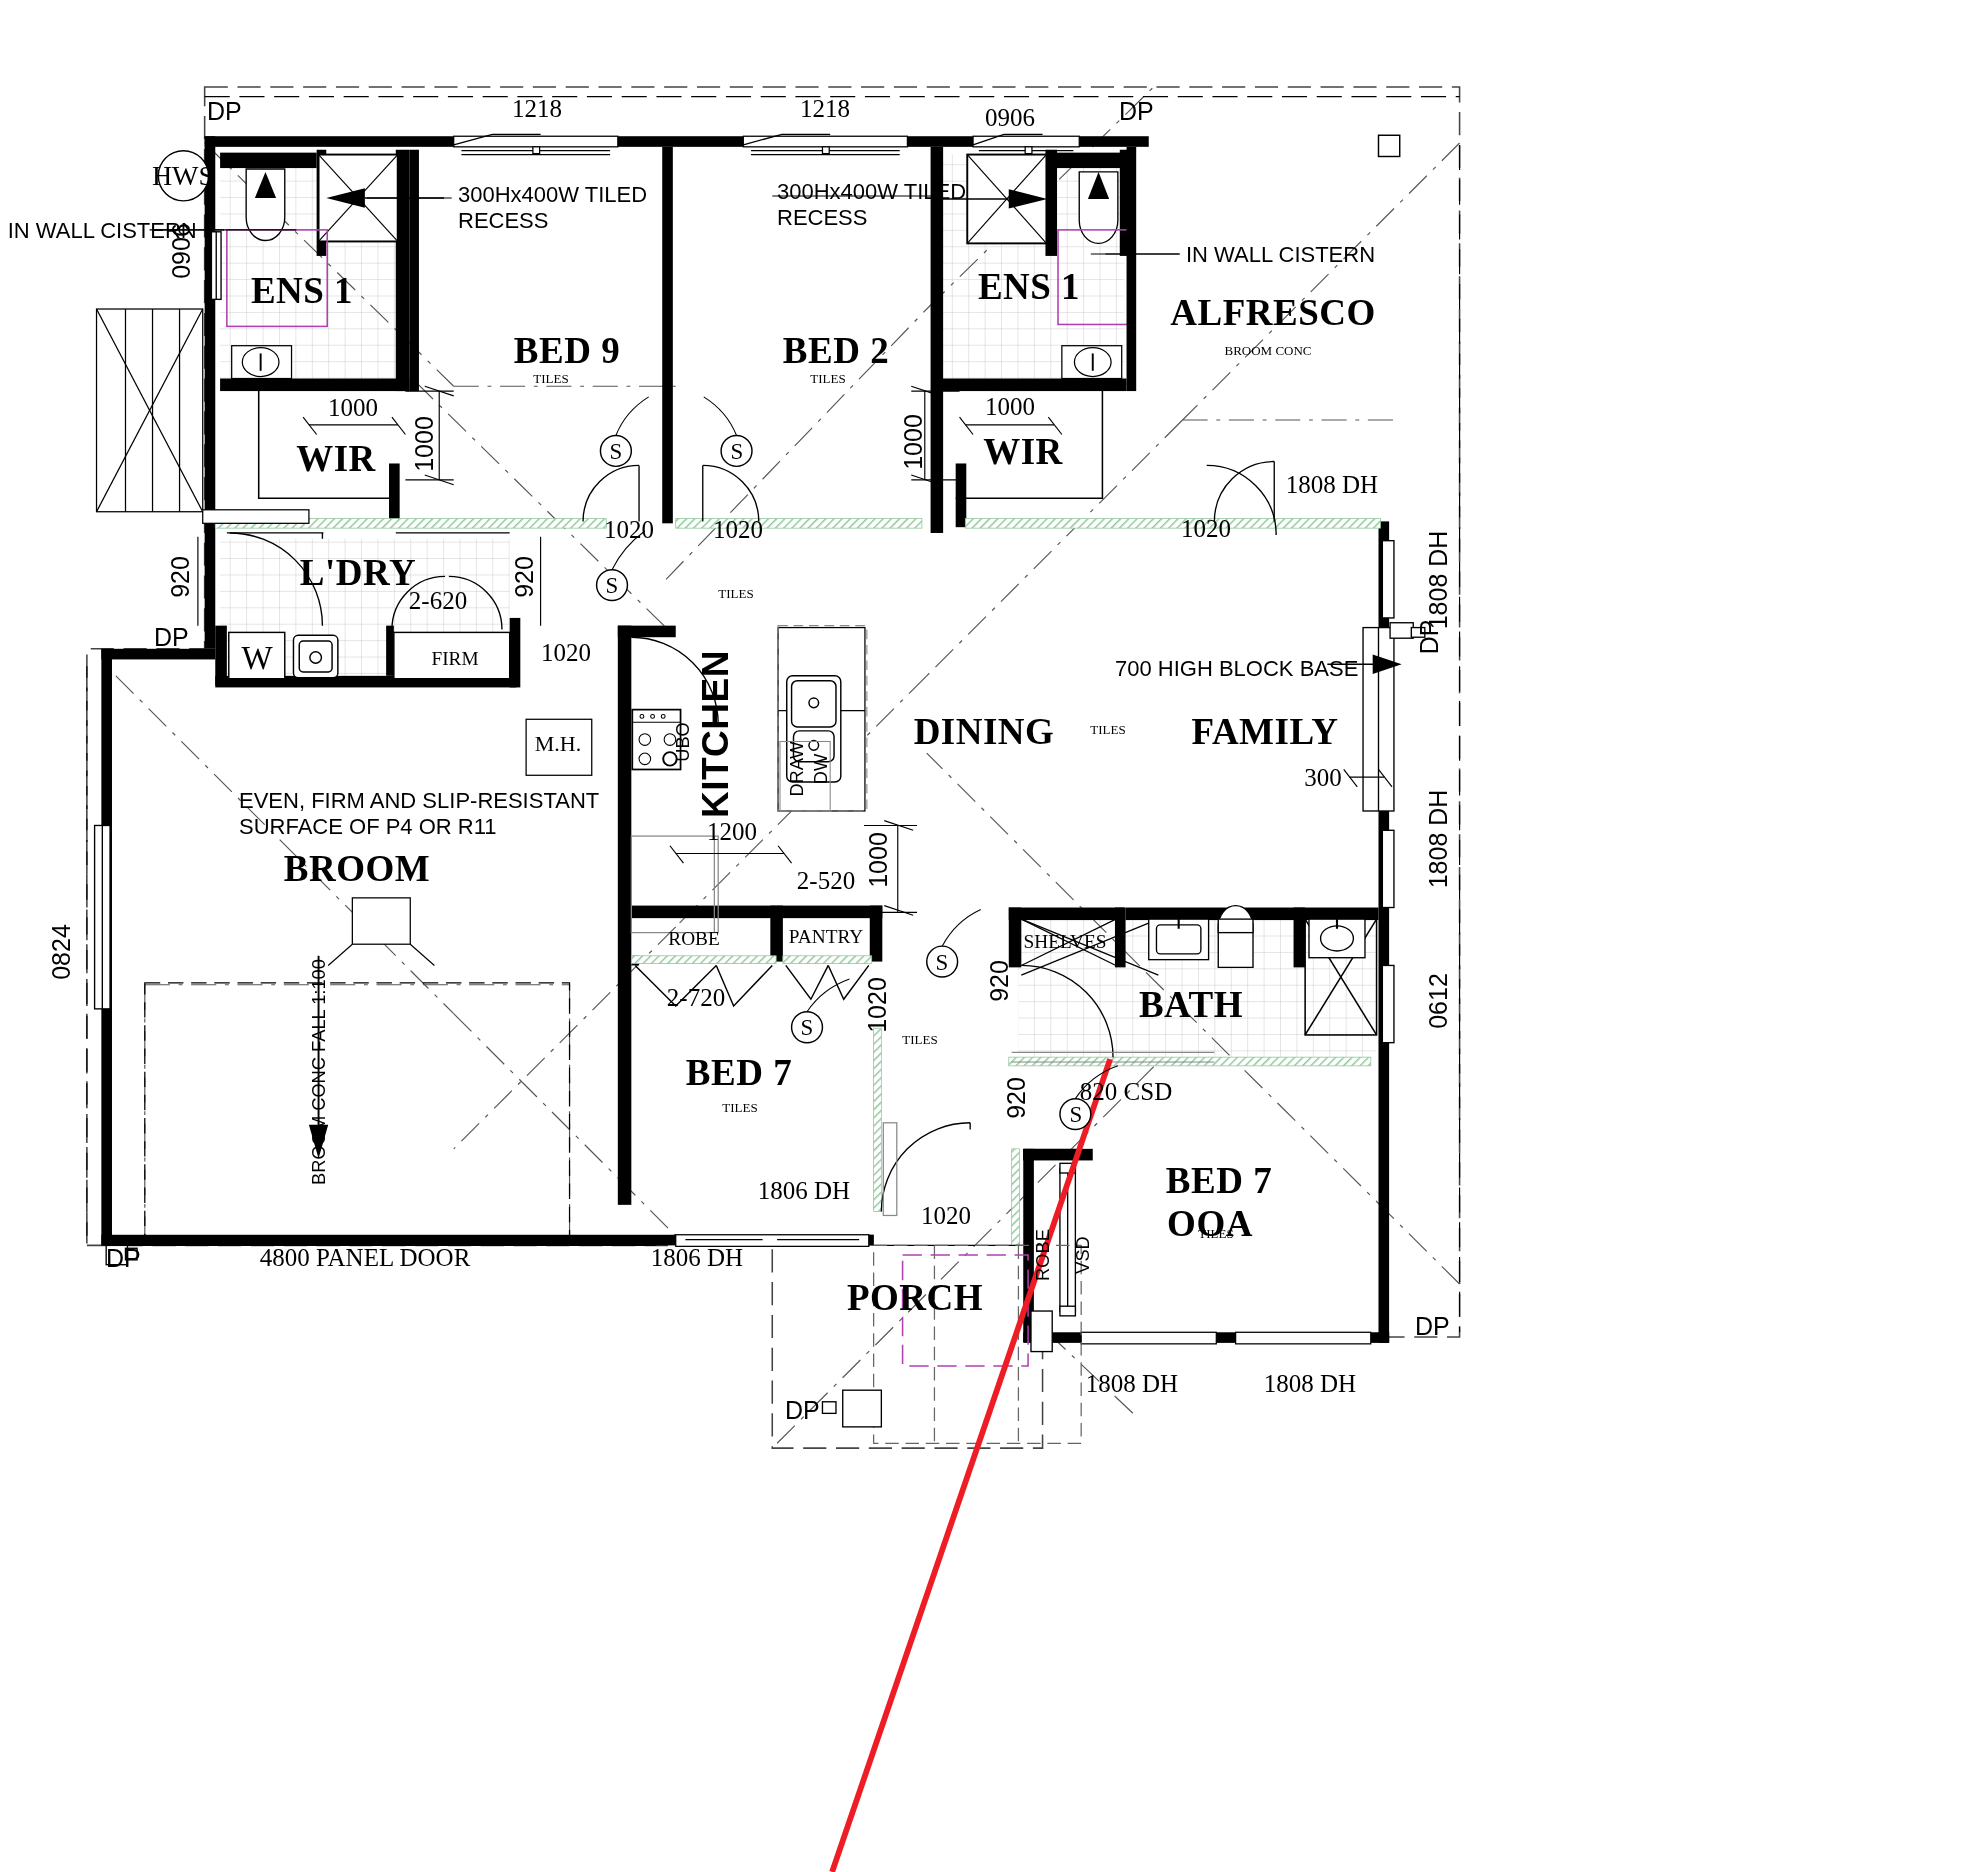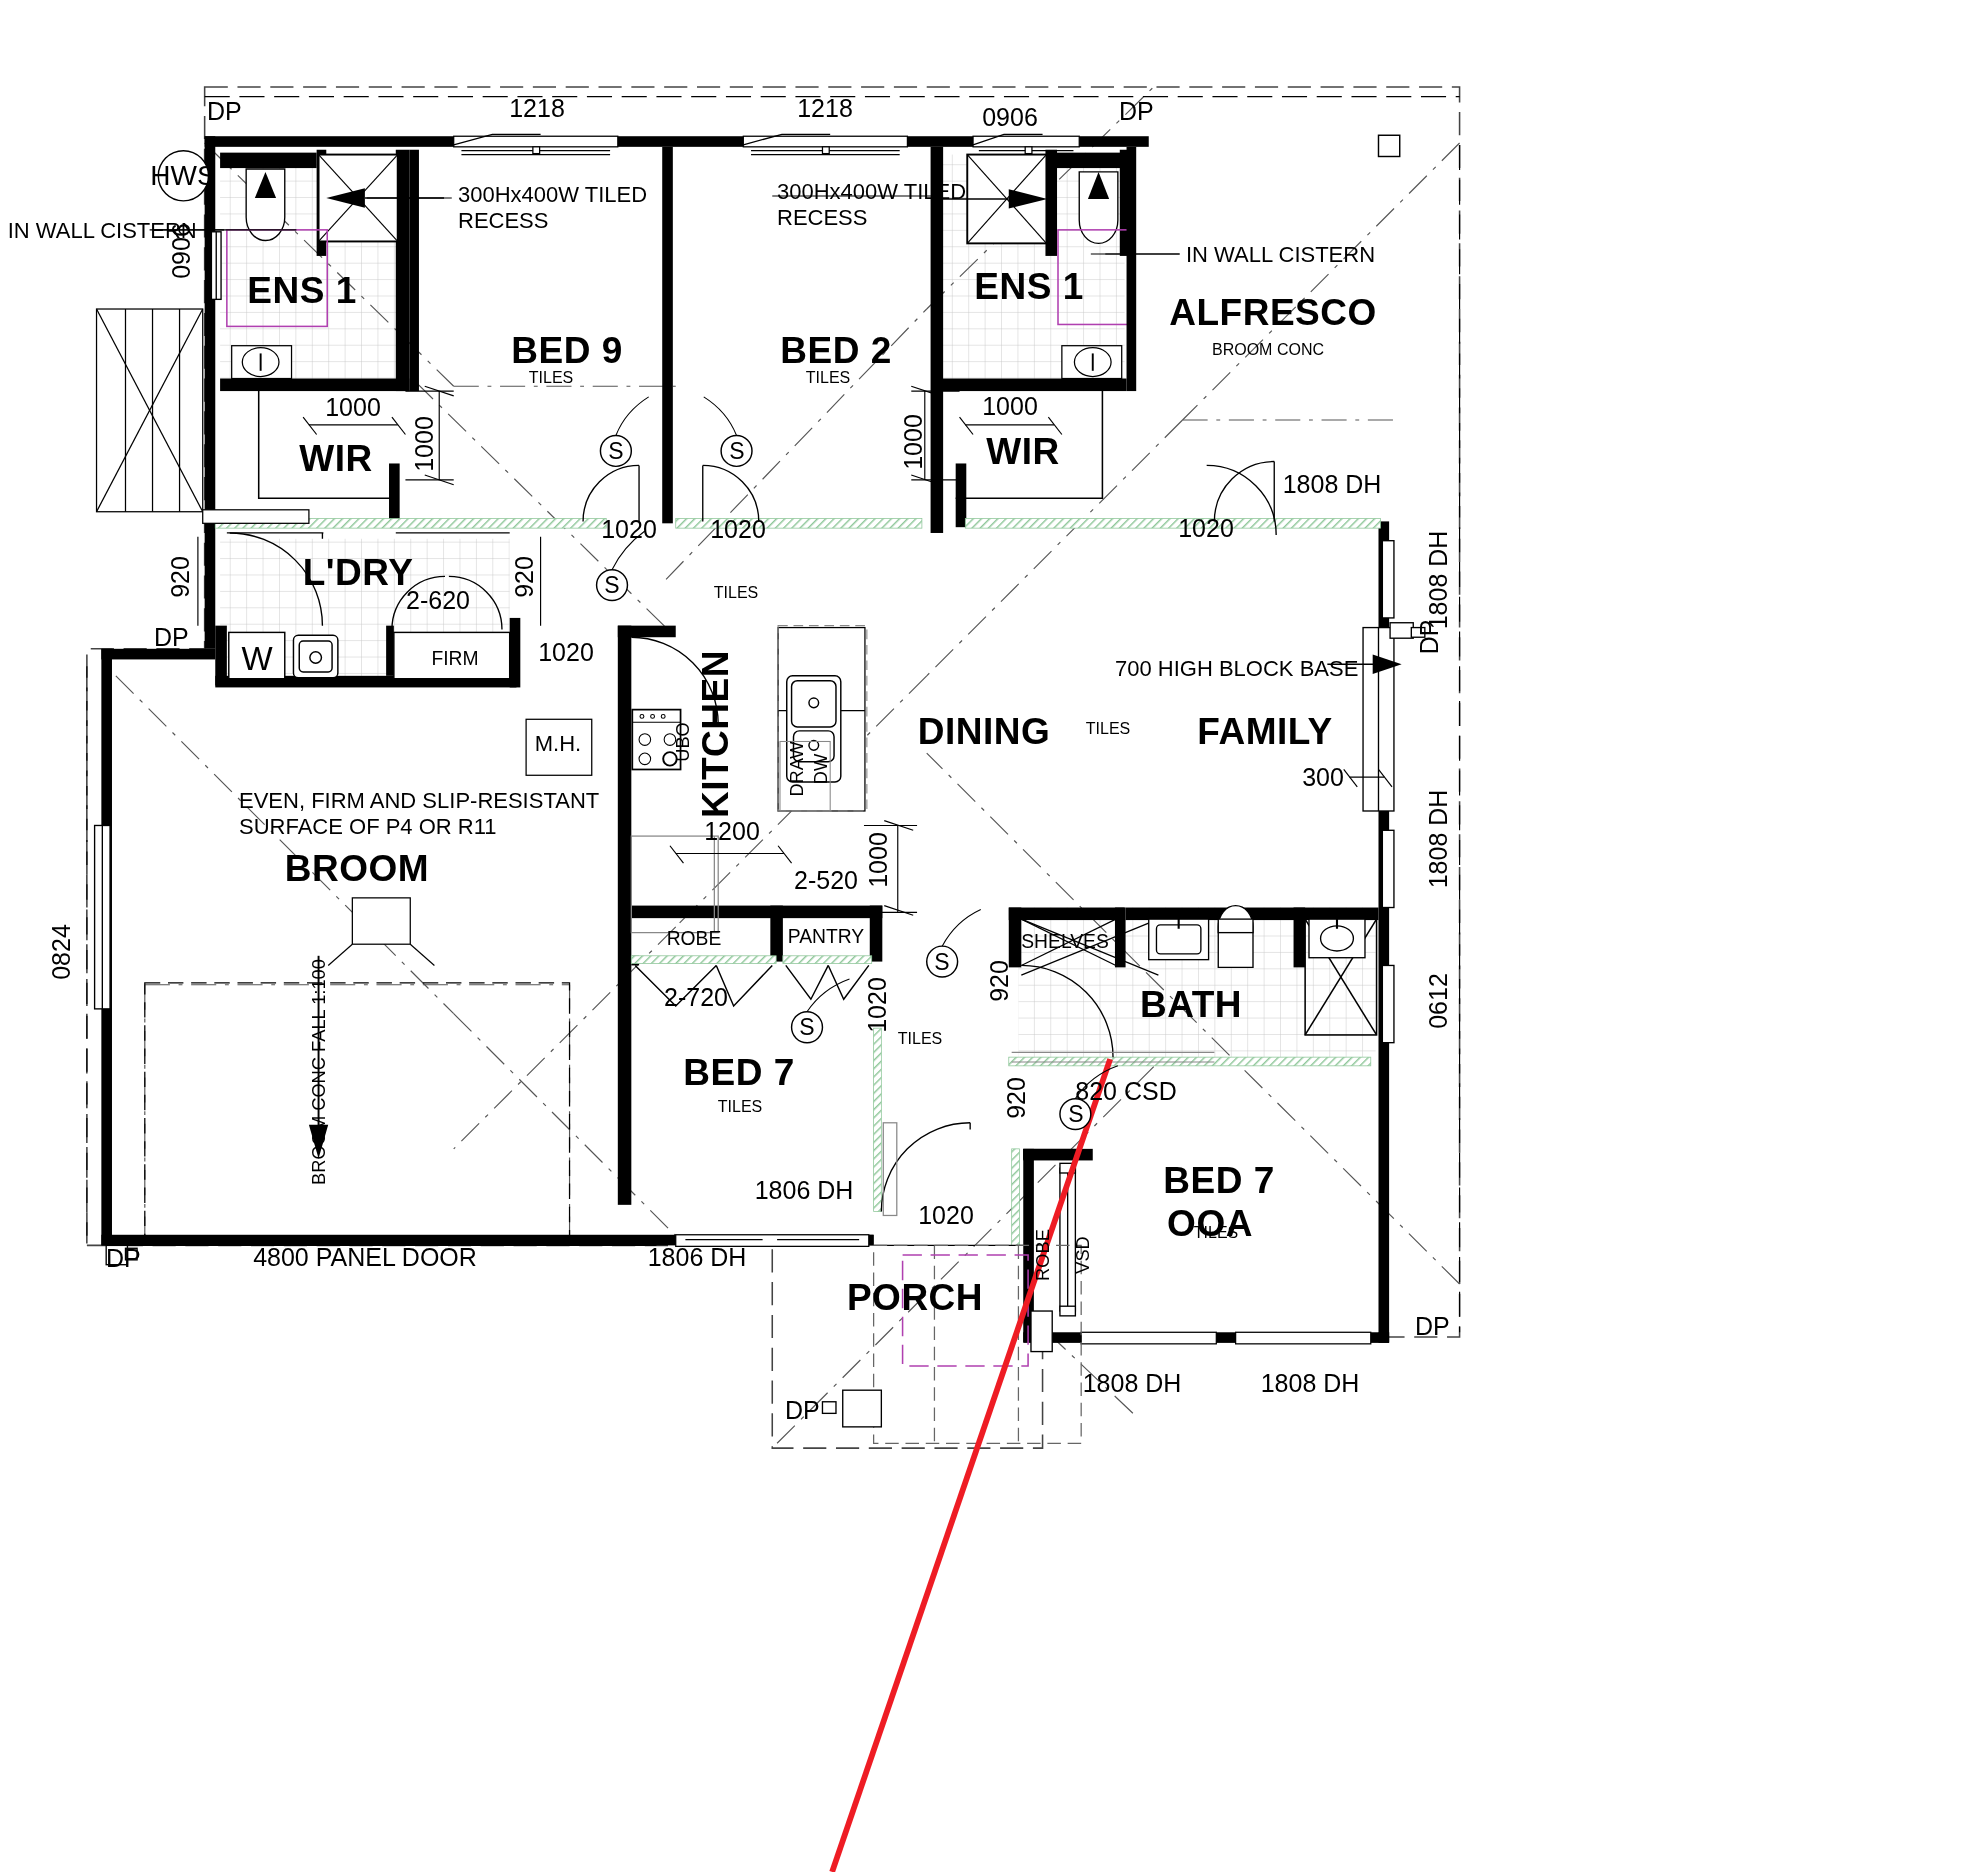--- a/index.html
+++ b/index.html
@@ -1,26 +1,26 @@
 <!DOCTYPE html>
 <html><head>
 <meta charset="utf-8">
 <style>
   html,body{margin:0;padding:0;background:#ffffff;}
   body{font-family:"Liberation Sans",sans-serif;}
   #plan{position:relative;width:1977px;height:1872px;background:#fff;overflow:hidden;}
   #plan svg{position:absolute;left:0;top:0;}
   .lbl{position:absolute;white-space:nowrap;color:#000;line-height:1;}
   .room{font-weight:bold;font-size:37px;letter-spacing:0.5px;}
-  .sub{font-size:16px;}
+  .sub{font-size:13px;}
   .dim{font-size:25px;}
   .note{font-size:22px;}
   .note-sm{font-size:19.3px;}
   .tiny{font-size:18.3px;}
-  .cen{transform:translate(-50%,-50%);}
+  .cen{transform:translate(-50%,-50%);font-family:Liberation Serif, serif;}
   .cenrot{transform:translate(-50%,-50%) rotate(-90deg);}
 </style>
 </head>
 <body>
 
 <div id="plan">
 
 <svg width="1977" height="1872" viewBox="0 0 2048 1939">
   <defs>
     <pattern id="tileGrid" width="17" height="17" patternUnits="userSpaceOnUse">

